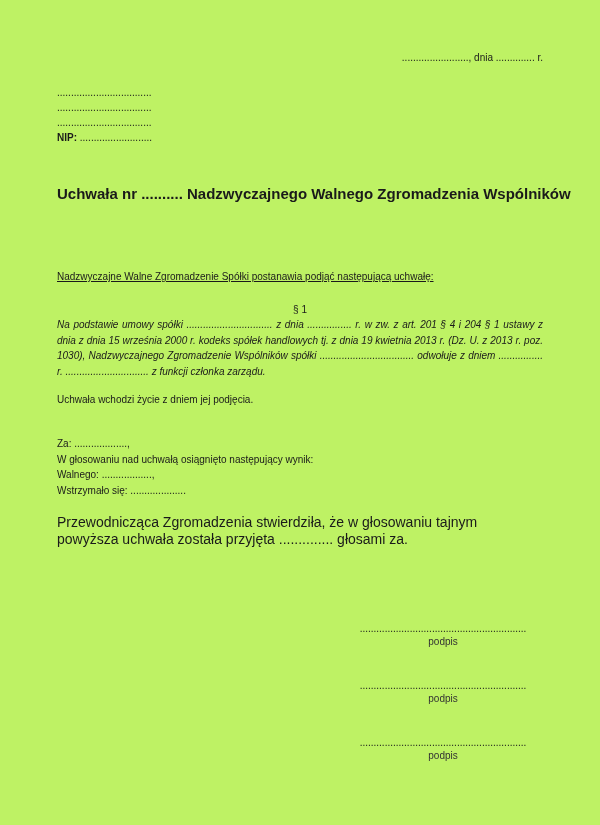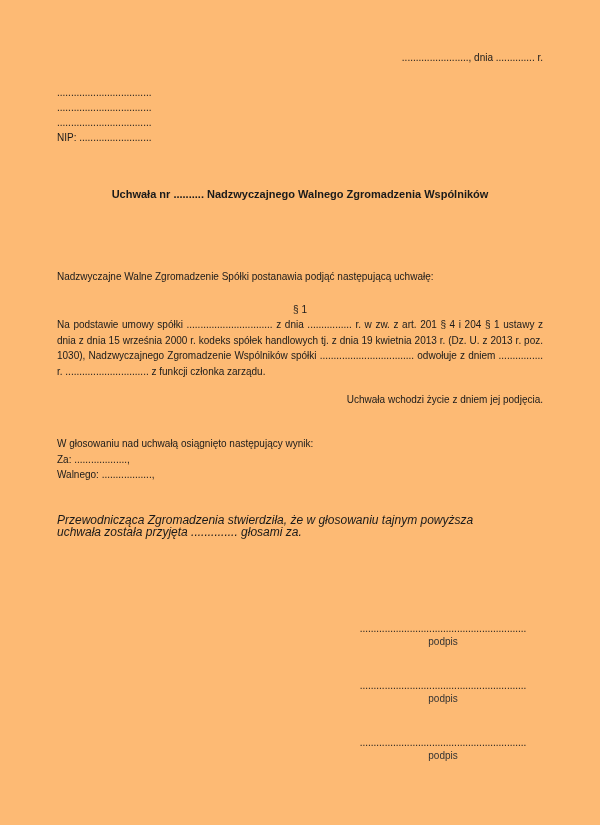--- a/index.html
+++ b/index.html
@@ -11,102 +11,102 @@
     width: 600px;
     height: 825px;
     position: relative;
     font-family: "Liberation Sans", sans-serif;
     color: #1a1a1a;
     overflow: hidden;
   }
   .page {
     position: absolute;
     inset: 0;
-    background: #fdba74;
+    background: #bef264;
   }
   .date-line {
     position: absolute;
     top: 51px;
     left: 57px;
     right: 57px;
     font-size: 10px;
     line-height: 14px;
     text-align: right;
     white-space: nowrap;
   }
   .sender {
     position: absolute;
     top: 85px;
     left: 57px;
     font-size: 10px;
     line-height: 15px;
   }
-  .sender .nip-label { font-weight: normal; text-align: right; }
+  .sender .nip-label { font-weight: bold; text-align: right; }
   .title {
     position: absolute;
     top: 184px;
     left: 57px;
     right: 57px;
     text-align: center;
-    font-size: 11px;
+    font-size: 15px;
     font-weight: bold;
     line-height: 20px;
   }
   .title .t-line { white-space: nowrap; }
   .intro {
     position: absolute;
     top: 269px;
     left: 57px;
     right: 57px;
     font-size: 10px;
     line-height: 15.5px;
+    text-decoration: underline;
   }
   .section-mark {
     position: absolute;
     top: 302px;
     left: 57px;
     right: 57px;
     text-align: center;
     font-size: 10px;
     line-height: 15.5px;
   }
   .para1 {
     position: absolute;
     top: 317px;
     left: 57px;
     right: 57px;
     font-size: 10px;
     line-height: 15.5px;
     text-align: justify;
+    font-style: italic;
   }
   .effect {
     position: absolute;
     top: 392px;
     left: 57px;
     right: 57px;
     font-size: 10px;
     line-height: 15.5px;
-    text-align: right;
   }
   .voting {
     position: absolute;
     top: 436px;
     left: 57px;
     right: 57px;
     font-size: 10px;
     line-height: 15.5px;
   }
   .closing {
     position: absolute;
     top: 514px;
     left: 57px;
     width: 452px;
-    font-size: 12px;
-    line-height: 12px;
-    font-style: italic;
+    font-size: 14px;
+    line-height: 17px;
   }
   .sig {
     position: absolute;
     left: 357px;
     width: 172px;
     text-align: center;
     font-size: 10px;
   }
   .sig .sig-dots {
     line-height: 12px;
@@ -141,23 +141,24 @@
 
   <div class="intro">Nadzwyczajne Walne Zgromadzenie Spółki postanawia podjąć następującą uchwałę:</div>
 
   <div class="section-mark">§ 1</div>
 
   <div class="para1">Na podstawie umowy spółki ............................... z dnia ................ r. w zw. z art. 201 § 4 i 204 § 1 ustawy z dnia z dnia 15 września 2000 r. kodeks spółek handlowych tj. z dnia 19 kwietnia 2013 r. (Dz. U. z 2013 r. poz. 1030), Nadzwyczajnego Zgromadzenie Wspólników spółki .................................. odwołuje z dniem ................ r. .............................. z funkcji członka zarządu.</div>
 
   <div class="effect">Uchwała wchodzi życie z dniem jej podjęcia.</div>
 
   <div class="voting">
+    <div>Za: ...................,</div>
     <div>W głosowaniu nad uchwałą osiągnięto następujący wynik:</div>
-    <div>Za: ...................,</div>
     <div>Walnego: ..................,</div>
+    <div>Wstrzymało się: ....................</div>
   </div>
 
   <div class="closing">Przewodnicząca Zgromadzenia stwierdziła, że w głosowaniu tajnym powyższa uchwała została przyjęta .............. głosami za.</div>
 
   <div class="sig sig1">
     <div class="sig-dots">............................................................</div>
     <div class="sig-cap">podpis</div>
   </div>
 
   <div class="sig sig2">

